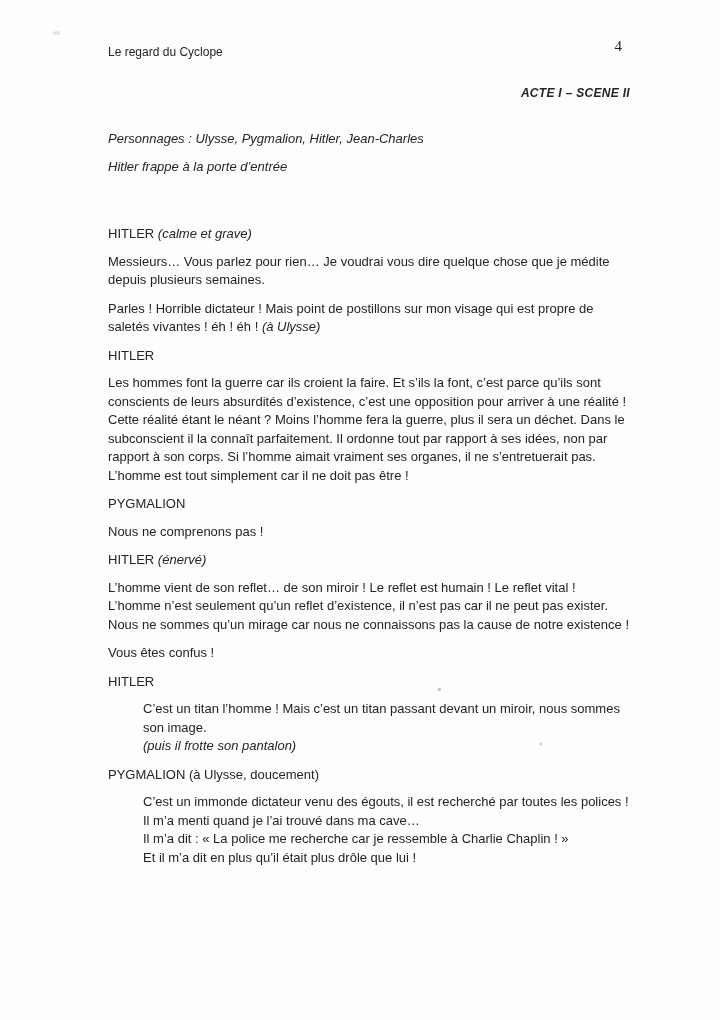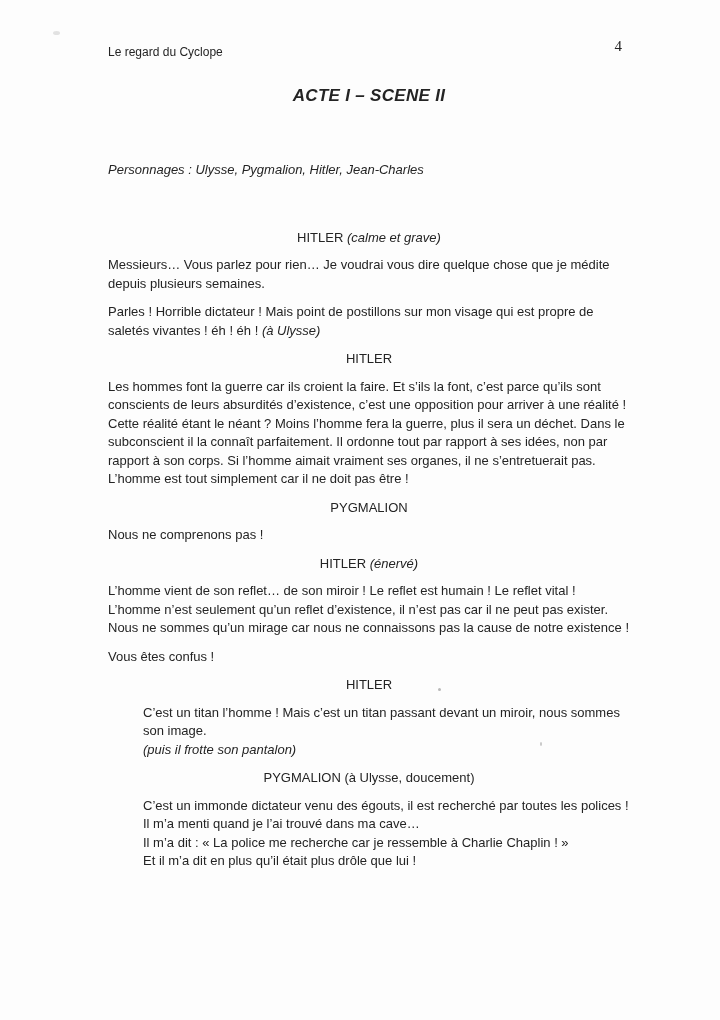--- a/index.html
+++ b/index.html
@@ -27,38 +27,38 @@
     margin-bottom: 0;
   }
   .page-number {
     font-size: 15px;
     font-family: "Liberation Serif", "DejaVu Serif", serif;
     position: relative;
     top: -6px;
     right: 8px;
   }
   .scene-title {
-    font-size: 17px;
+    font-size: 12px;
     font-weight: bold;
     font-style: italic;
-    text-align: center;
-    margin: 26px 0 55px 0;
+    text-align: right;
+    margin: 26px 0 30px 0;
     letter-spacing: 0.3px;
   }
   .intro-line {
     font-style: italic;
     font-size: 13px;
     line-height: 18.5px;
     margin: 0 0 9px 0;
   }
   .intro-gap {
     height: 30px;
   }
   .speech-heading {
-    text-align: center;
+    text-align: left;
     font-size: 13px;
     line-height: 18.5px;
     margin: 10px 0 9px 0;
   }
   .speech-heading .note-italic {
     font-style: italic;
   }
   .speech-para {
     font-size: 13px;
     line-height: 18.5px;
@@ -90,20 +90,21 @@
 <div class="page">
 
   <div class="header-row">
     <span>Le regard du Cyclope</span>
     <span class="page-number">4</span>
   </div>
 
   <h1 class="scene-title">ACTE I – SCENE II</h1>
 
   <p class="intro-line">Personnages : Ulysse, Pygmalion, Hitler, Jean-Charles</p>
+  <p class="intro-line">Hitler frappe à la porte d’entrée</p>
 
   <div class="intro-gap"></div>
 
   <div>
       <div class="speech-heading"><span>HITLER</span> <span class="note-italic">(calme et grave)</span></div>
       <p class="speech-para"><span>Messieurs… Vous parlez pour rien… Je voudrai vous dire quelque chose que je médite depuis plusieurs semaines.</span></p>
       <p class="speech-para"><span>Parles ! Horrible dictateur ! Mais point de postillons sur mon visage qui est propre de saletés vivantes ! éh ! éh ! </span><span class="inline-note">(à Ulysse)</span></p>
       <div class="speech-heading"><span>HITLER</span></div>
       <p class="speech-para"><span>Les hommes font la guerre car ils croient la faire. Et s’ils la font, c’est parce qu’ils sont conscients de leurs absurdités d’existence, c’est une opposition pour arriver à une réalité ! Cette réalité étant le néant ? Moins l’homme fera la guerre, plus il sera un déchet. Dans le subconscient il la connaît parfaitement. Il ordonne tout par rapport à ses idées, non par rapport à son corps. Si l’homme aimait vraiment ses organes, il ne s’entretuerait pas. L’homme est tout simplement car il ne doit pas être !</span></p>
       <div class="speech-heading"><span>PYGMALION</span></div>

